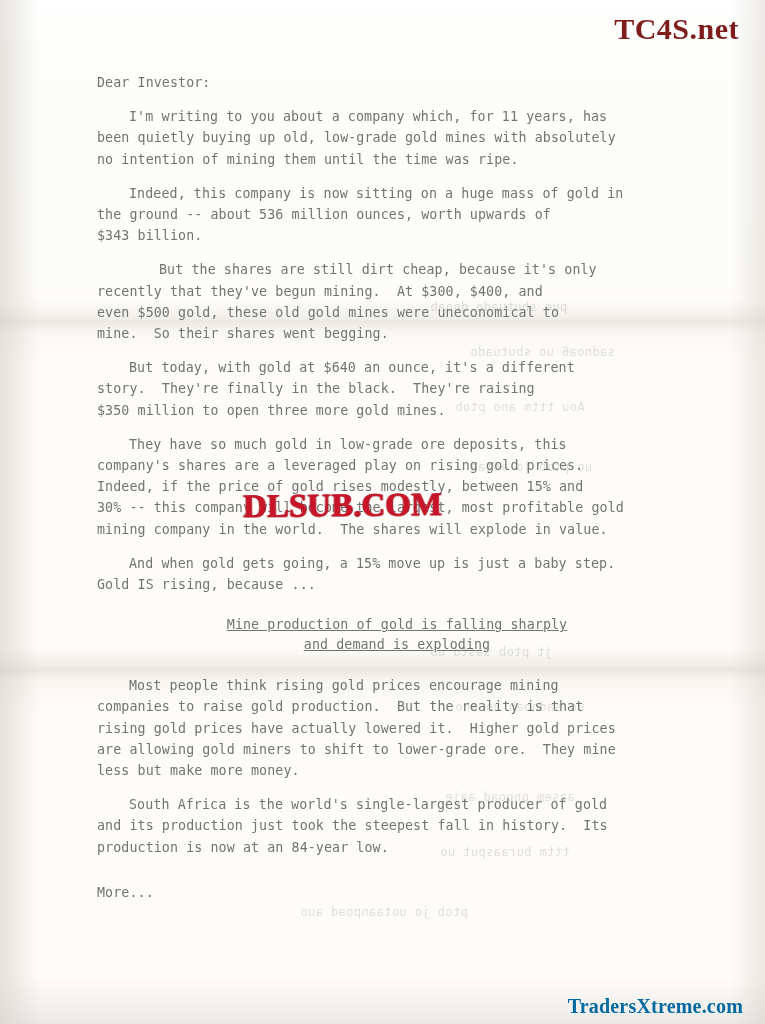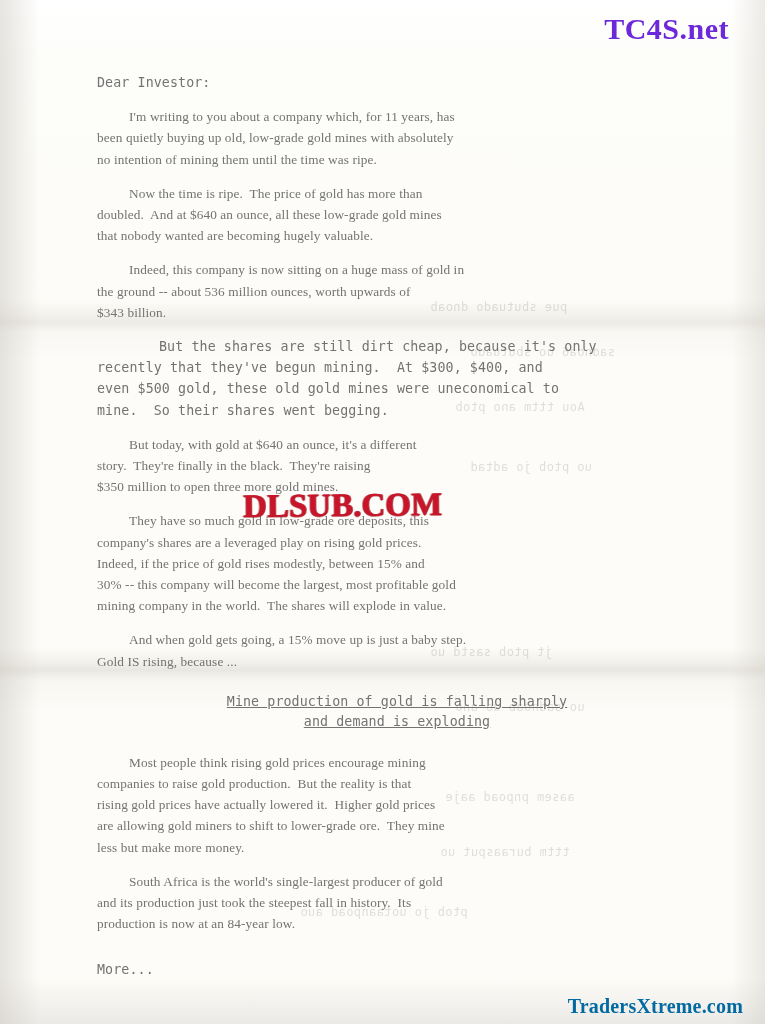--- a/index.html
+++ b/index.html
@@ -70,25 +70,25 @@
     letter-spacing: 0.4px;
     transform: scaleX(-1);
     pointer-events: none;
     white-space: nowrap;
   }
 
   
   .brand-top {
     position: absolute;
     top: 12px;
-    right: 36px;
+    right: 26px;
     font-family: "Liberation Serif", serif;
     font-weight: bold;
     font-size: 30px;
-    color: #6d28d9;
+    color: #7f1d1d;
     letter-spacing: 0.5px;
   }
   .brand-bottom {
     position: absolute;
     bottom: 6px;
     right: 22px;
     font-family: "Liberation Serif", serif;
     font-weight: bold;
     font-size: 20px;
     color: #0369a1;
@@ -108,21 +108,20 @@
   }
   .salutation {
     margin-bottom: 13px;
   }
   .para {
     margin: 0 0 13px 0;
     white-space: pre-wrap;
   }
   .para.indent-1 {
     text-indent: 32px;
-    font-family: Liberation Serif, serif;
   }
   .para.indent-2 {
     text-indent: 62px;
   }
   .heading {
     text-align: center;
     margin: 20px 0 20px 0;
     line-height: 20px;
   }
   .heading span {
@@ -174,23 +173,20 @@
   <div class="edge-shade-bottom"></div>
 
   <div class="brand-top">TC4S.net</div>
 
   <div class="letter">
     <div class="salutation">Dear Investor:</div>
 
     <p class="para indent-1">I'm writing to you about a company which, for 11 years, has
 been quietly buying up old, low-grade gold mines with absolutely
 no intention of mining them until the time was ripe.</p>
-    <p class="para indent-1">Now the time is ripe.  The price of gold has more than
-doubled.  And at $640 an ounce, all these low-grade gold mines
-that nobody wanted are becoming hugely valuable.</p>
     <p class="para indent-1">Indeed, this company is now sitting on a huge mass of gold in
 the ground -- about 536 million ounces, worth upwards of
 $343 billion.</p>
     <p class="para indent-2">But the shares are still dirt cheap, because it's only
 recently that they've begun mining.  At $300, $400, and
 even $500 gold, these old gold mines were uneconomical to
 mine.  So their shares went begging.</p>
     <p class="para indent-1">But today, with gold at $640 an ounce, it's a different
 story.  They're finally in the black.  They're raising
 $350 million to open three more gold mines.</p>

